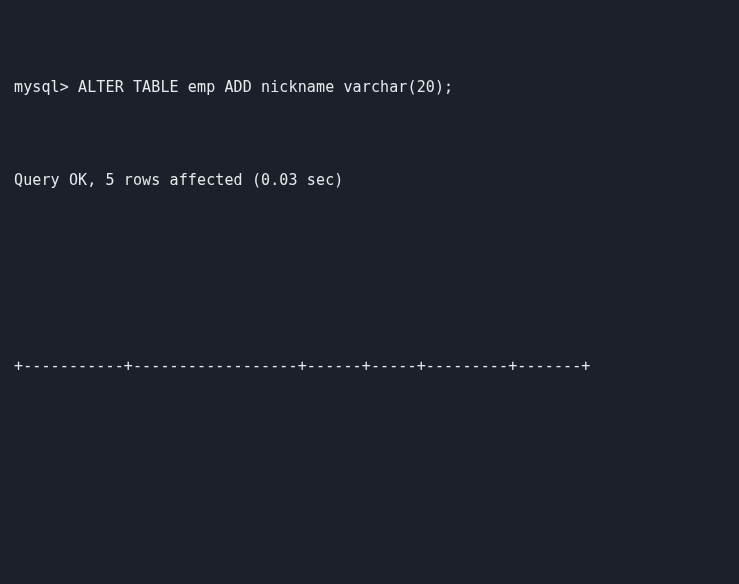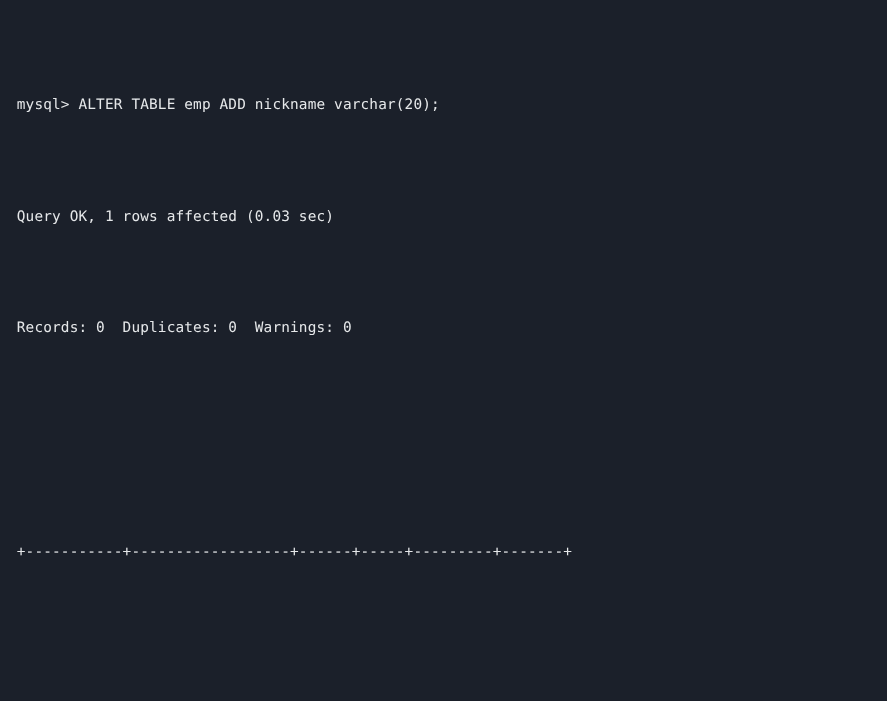--- a/index.html
+++ b/index.html
@@ -11,43 +11,42 @@
     width: 739px;
     height: 584px;
     overflow: hidden;
   }
   #terminal {
     width: 739px;
     height: 584px;
     background: #1b202a;
     color: #e6e8ea;
     font-family: "DejaVu Sans Mono", "Liberation Mono", monospace;
-    font-size: 12px;
+    font-size: 15px;
     line-height: 31px;
     padding: 10px 0 0 14px;
     box-sizing: border-box;
     letter-spacing: 0.12px;
     white-space: pre;
   }
   .line {
     height: 31px;
     white-space: pre;
     font-family: "DejaVu Sans Mono", "Liberation Mono", monospace;
   }
   .blank {
     height: 31px;
   }
 </style>
 </head>
 <body>
 
 <div id="terminal">
   <div class="line">mysql&gt; ALTER TABLE emp ADD nickname varchar(20);</div>
-  <div class="line">Query OK, 1 rows affected (0.03 sec)</div>
-  <div class="line">Records: 0  Duplicates: 0  Warnings: 0</div>
+  <div class="line">Query OK, 5 rows affected (0.03 sec)</div>
   <div class="line blank"></div>
   <div class="line">+-----------+------------------+------+-----+---------+-------+</div>
   
   
   
   
   
   
   
   

